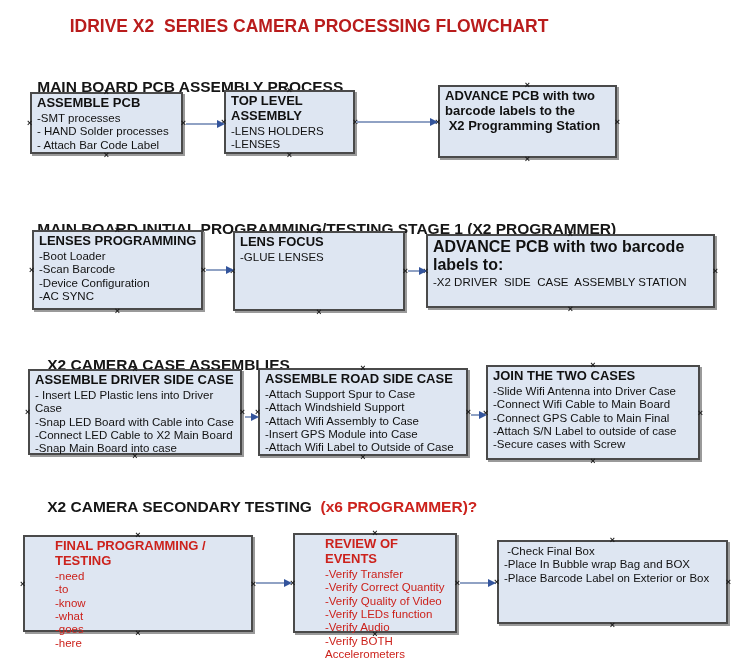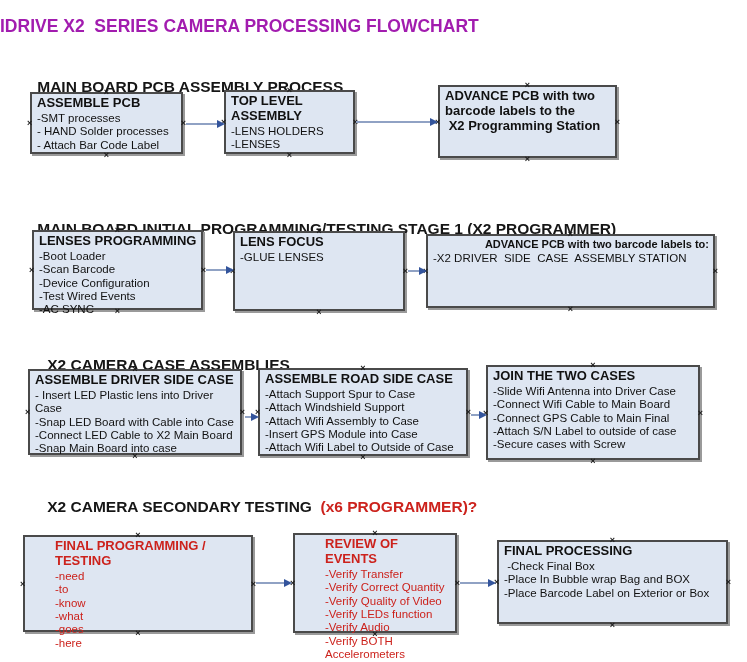--- a/index.html
+++ b/index.html
@@ -2,22 +2,22 @@
 <html style="--box-fill: #dee6f2; --box-border: #4a4a4a; --shadow: #9a9a9a; --red: #cc221c; --arrow-line: #90a2c4; --arrow-head: #33549c;"><head>
 <meta charset="utf-8">
 <style>
   html,body { margin:0; padding:0; background:#ffffff; }
   .page {
     position:relative; width:747px; height:662px; background:#ffffff;
     font-family:"Liberation Sans","DejaVu Sans",sans-serif; color:#111;
     overflow:hidden;
   }
   .main-title {
-    position:absolute; left:0; top:16px; width:618px; 
-    font-size:17.5px; font-weight:bold; white-space:pre-wrap; color:#a21caf;
+    position:absolute; left:0; top:16px; width:618px; text-align:center;
+    font-size:17.5px; font-weight:bold; white-space:pre-wrap; color:#b91c1c;
   }
   .section-heading {
     position:absolute; font-size:15.5px; font-weight:bold; white-space:pre-wrap; color:#161616;
   }
   .section-heading .suffix { color:var(--red); white-space:pre-wrap; }
   .pbox {
     position:absolute; background:var(--box-fill);
     border:2px solid var(--box-border);
     box-shadow:2px 2px 0 var(--shadow);
     padding:2px 4px 2px 5px; box-sizing:border-box; overflow:visible;
@@ -93,40 +93,39 @@
 
   <div class="section-heading" style="left:20px;top:202px;">
     <span>MAIN BOARD INITIAL PROGRAMMING/TESTING STAGE 1 (X2 PROGRAMMER)</span><span class="suffix"></span>
   </div>
   <div class="pbox" style="left:32px;top:230px;width:171px;height:80px;">
     <div class="pbox-title">LENSES PROGRAMMING</div>
     <div class="pbox-items">
         <div class="step">-Boot Loader</div>
         <div class="step">-Scan Barcode</div>
         <div class="step">-Device Configuration</div>
-        <div class="step">-Test Wired Events</div>
         <div class="step">-AC SYNC</div>
       </div>
   <span class="handle h-t">×</span>
       <span class="handle h-b">×</span>
       <span class="handle h-l">×</span>
       <span class="handle h-r">×</span>
     </div>
   <div class="pbox" style="left:233px;top:231px;width:172px;height:80px;">
     <div class="pbox-title">LENS FOCUS</div>
     <div class="pbox-items">
         <div class="step">-GLUE LENSES</div>
       </div>
   <span class="handle h-t">×</span>
       <span class="handle h-b">×</span>
       <span class="handle h-l">×</span>
       <span class="handle h-r">×</span>
     </div>
   <div class="pbox" style="left:426px;top:234px;width:289px;height:74px;">
-    <div class="pbox-title" style="font-size:11px;text-align:right;">ADVANCE PCB with two barcode labels to:</div>
+    <div class="pbox-title" style="font-size:16px;">ADVANCE PCB with two barcode labels to:</div>
     <div class="pbox-items">
         <div class="step">-X2 DRIVER  SIDE  CASE  ASSEMBLY STATION</div>
       </div>
   <span class="handle h-t">×</span>
       <span class="handle h-b">×</span>
       <span class="handle h-l">×</span>
       <span class="handle h-r">×</span>
     </div>
   <div class="arrow" style="left:206px;top:269px;width:26px;">
       <span class="ah"></span>
@@ -214,21 +213,20 @@
         <div class="step">-Verify Audio</div>
         <div class="step">-Verify BOTH Accelerometers</div>
         <div class="step">-Test of accessory ports?</div>
       </div>
   <span class="handle h-t">×</span>
       <span class="handle h-b">×</span>
       <span class="handle h-l">×</span>
       <span class="handle h-r">×</span>
     </div>
   <div class="pbox" style="left:497px;top:540px;width:231px;height:84px;">
-    <div class="pbox-title">FINAL PROCESSING</div>
     <div class="pbox-items">
         <div class="step"> -Check Final Box</div>
         <div class="step">-Place In Bubble wrap Bag and BOX</div>
         <div class="step">-Place Barcode Label on Exterior or Box</div>
       </div>
   <span class="handle h-t">×</span>
       <span class="handle h-b">×</span>
       <span class="handle h-l">×</span>
       <span class="handle h-r">×</span>
     </div>

